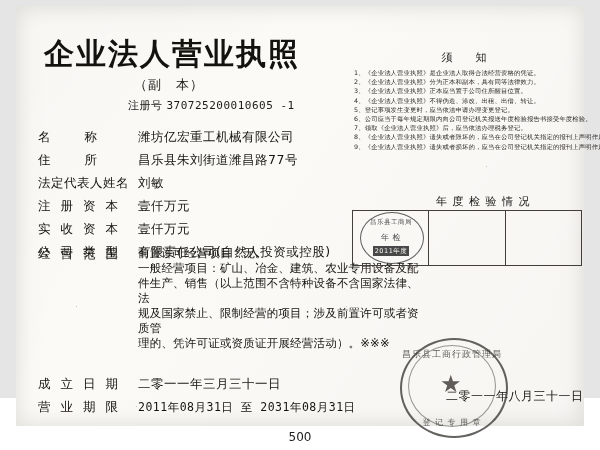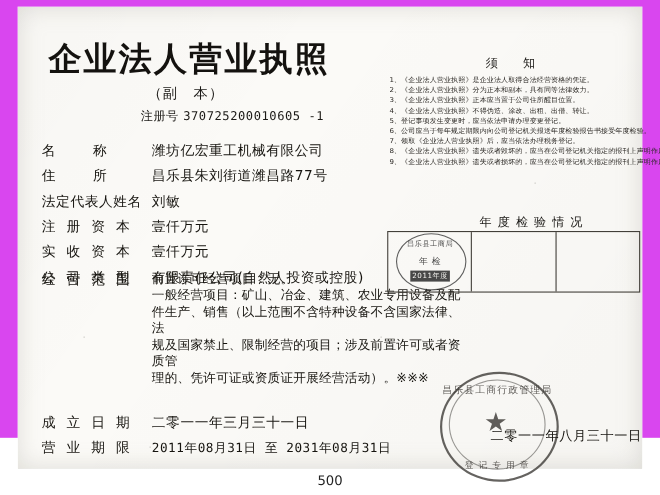--- a/index.html
+++ b/index.html
@@ -10,21 +10,21 @@
     width: 600px;
     height: 450px;
     background: #ffffff;
     font-family: "DejaVu Sans", "Liberation Sans", sans-serif;
     overflow: hidden;
   }
   #page {
     position: relative;
     width: 600px;
     height: 398px;
-    background: #d946ef;
+    background: #e5e5e5;
   }
   
   .paper {
     position: absolute;
     left: 16px;
     top: 6px;
     width: 568px;
     height: 420px;
     background: #fbfaf7;
     box-shadow: inset 0 0 22px rgba(170,165,155,0.35);

